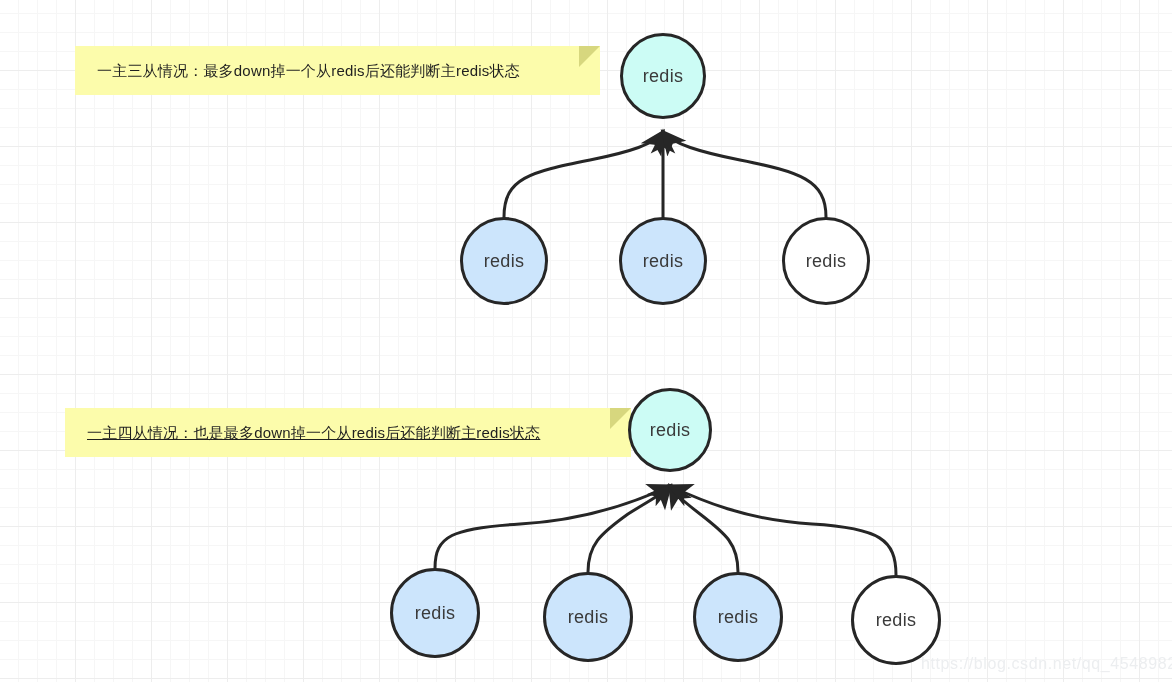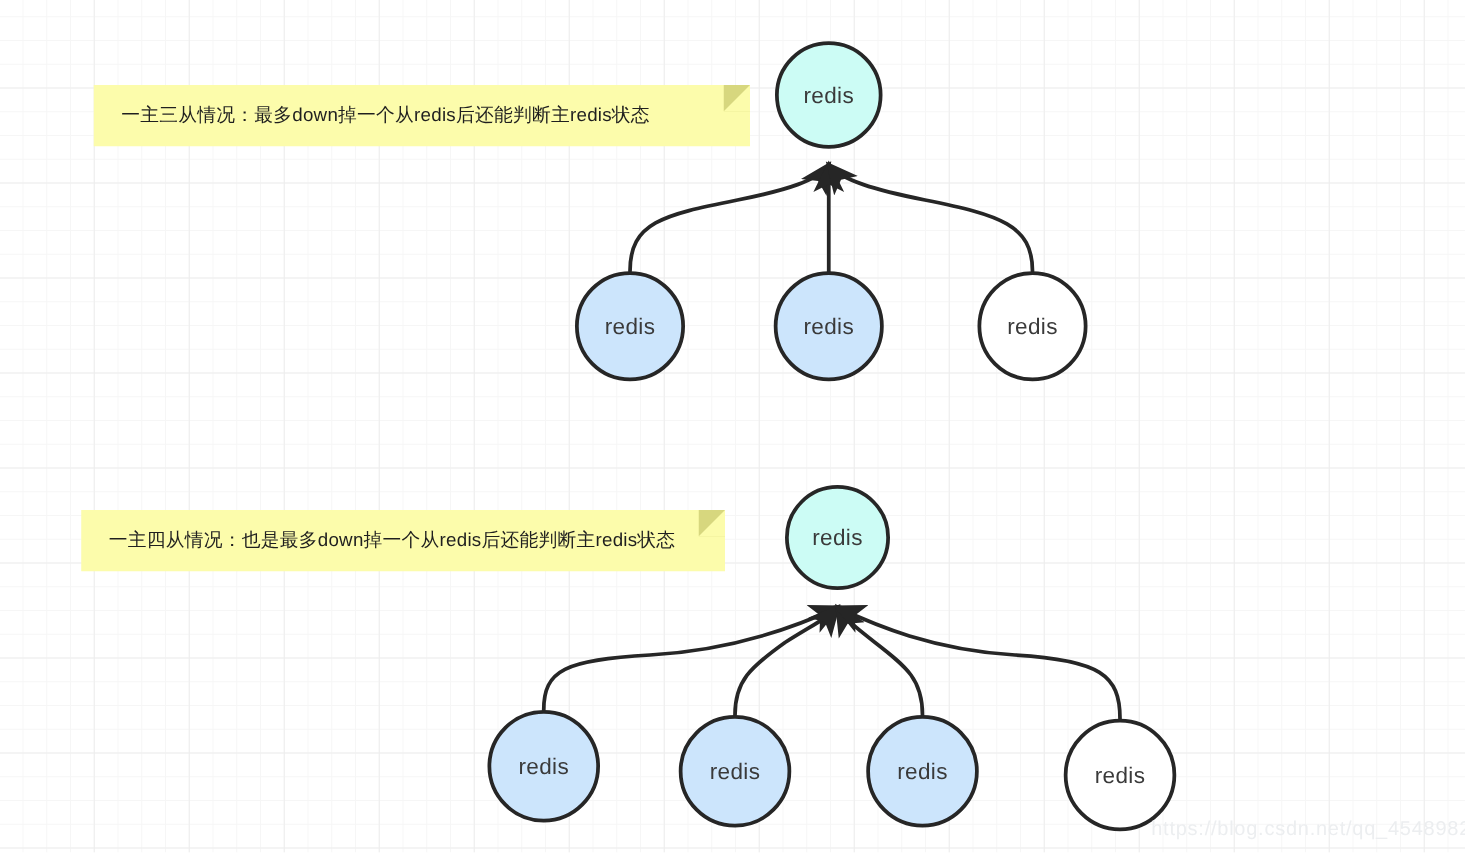--- a/index.html
+++ b/index.html
@@ -95,25 +95,25 @@
       <path d="M663,217 L663,132" marker-end="url(#arrowhead)"></path>
       <path d="M826,217 C826,180 800,172 740,160 C700,152 673,144 663,132" marker-end="url(#arrowhead)"></path>
 
       <path d="M435,568 C435,536 452,528 520,524 C590,520 640,500 670,486" marker-end="url(#arrowhead)"></path>
       <path d="M588,572 C588,545 600,534 628,514 C650,500 663,494 670,486" marker-end="url(#arrowhead)"></path>
       <path d="M738,572 C738,544 726,534 700,514 C682,500 675,494 670,486" marker-end="url(#arrowhead)"></path>
       <path d="M896,575 C896,540 880,528 812,524 C746,520 700,500 670,486" marker-end="url(#arrowhead)"></path>
     </g>
   </svg>
 
-  <div class="note" id="note-0" style="left: 75px; top: 68px; width: 525px; height: 49px;">
+  <div class="note" id="note-0" style="left: 75px; top: 46px; width: 525px; height: 49px;">
     <span>一主三从情况：最多down掉一个从redis后还能判断主redis状态</span>
     <span class="note-fold"></span>
   </div>
-  <div class="note" id="note-1" style="left: 65px; top: 408px; width: 515px; height: 49px;">
+  <div class="note" id="note-1" style="left: 65px; top: 408px; width: 566px; height: 49px; text-decoration: underline;">
     <span>一主四从情况：也是最多down掉一个从redis后还能判断主redis状态</span>
     <span class="note-fold"></span>
   </div>
 
   <div class="node master" id="d0-master" style="left: 620px; top: 33px; width: 86px; height: 86px;">
     <span>redis</span>
   </div>
   <div class="node slave" id="d0-slave-0" style="left: 460px; top: 217px; width: 88px; height: 88px;">
     <span>redis</span>
   </div>

